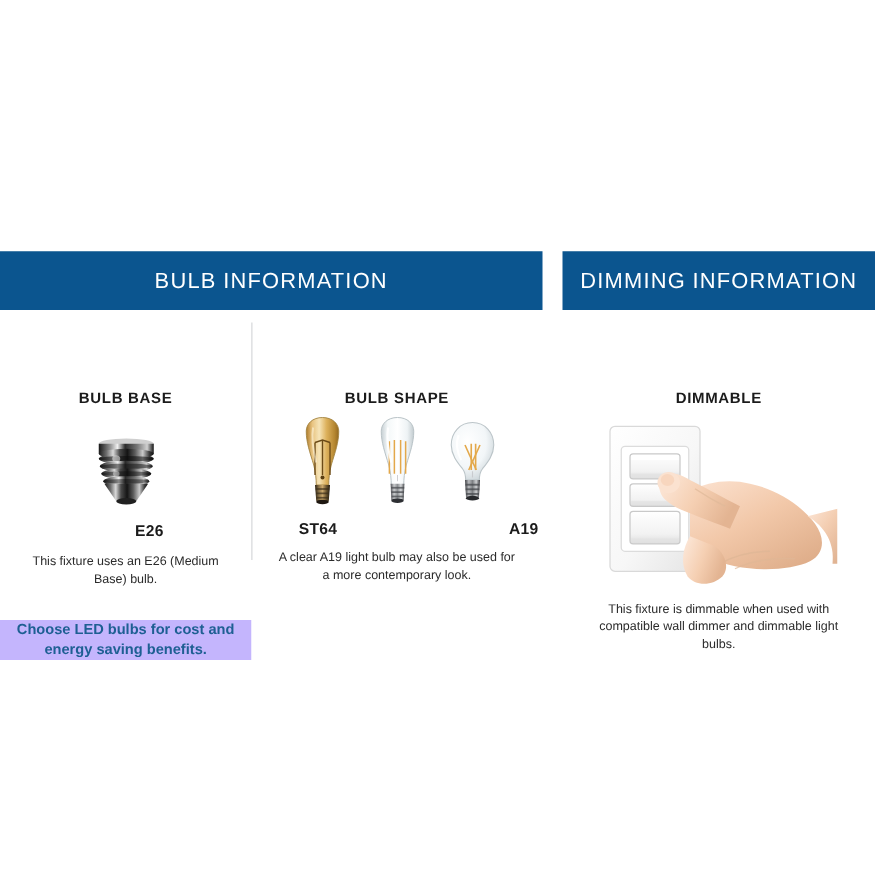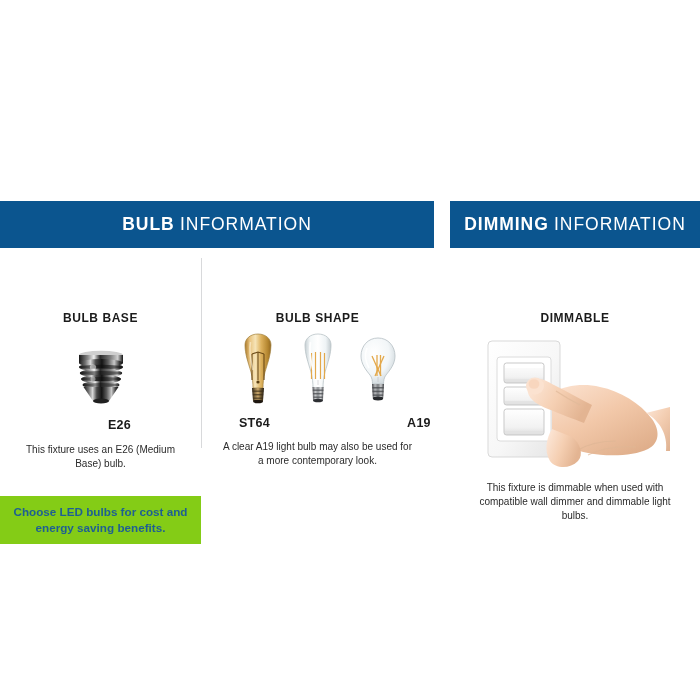--- a/index.html
+++ b/index.html
@@ -28,21 +28,21 @@
     height: 47px;
     background: #0b558f;
     color: #ffffff;
     display: flex;
     align-items: center;
     justify-content: center;
     letter-spacing: 0.055em;
     font-size: 17.5px;
     white-space: nowrap;
   }
-  .panel-header .strong { font-weight: bold; }
+  .panel-header .strong { font-weight: normal; }
   .panel-header .light  { font-weight: normal; margin-left: .30em; }
 
   .panel-body {
     position: relative;
     background: #ffffff;
   }
   #panel-bulb    .panel-body { height: 291px; }
   #panel-dimming .panel-body { height: 291px; }
 
   
@@ -94,22 +94,22 @@
     justify-content: center;
   }
   #base-caption { margin-top: 9px; }
   #base-desc { margin-top: 11px; padding: 0 22px; }
 
   .tip-box {
     position: absolute;
     left: 0px;
     top: 248px;
     width: 201px;
-    height: 48px;
-    background: #84cc16;
+    height: 32px;
+    background: #c4b5fd;
     display: flex;
     align-items: center;
     justify-content: center;
   }
   .tip-box .tip-text {
     text-align: center;
     color: #1e5f93;
     font-weight: bold;
     font-size: 11.7px;
     line-height: 1.38;

